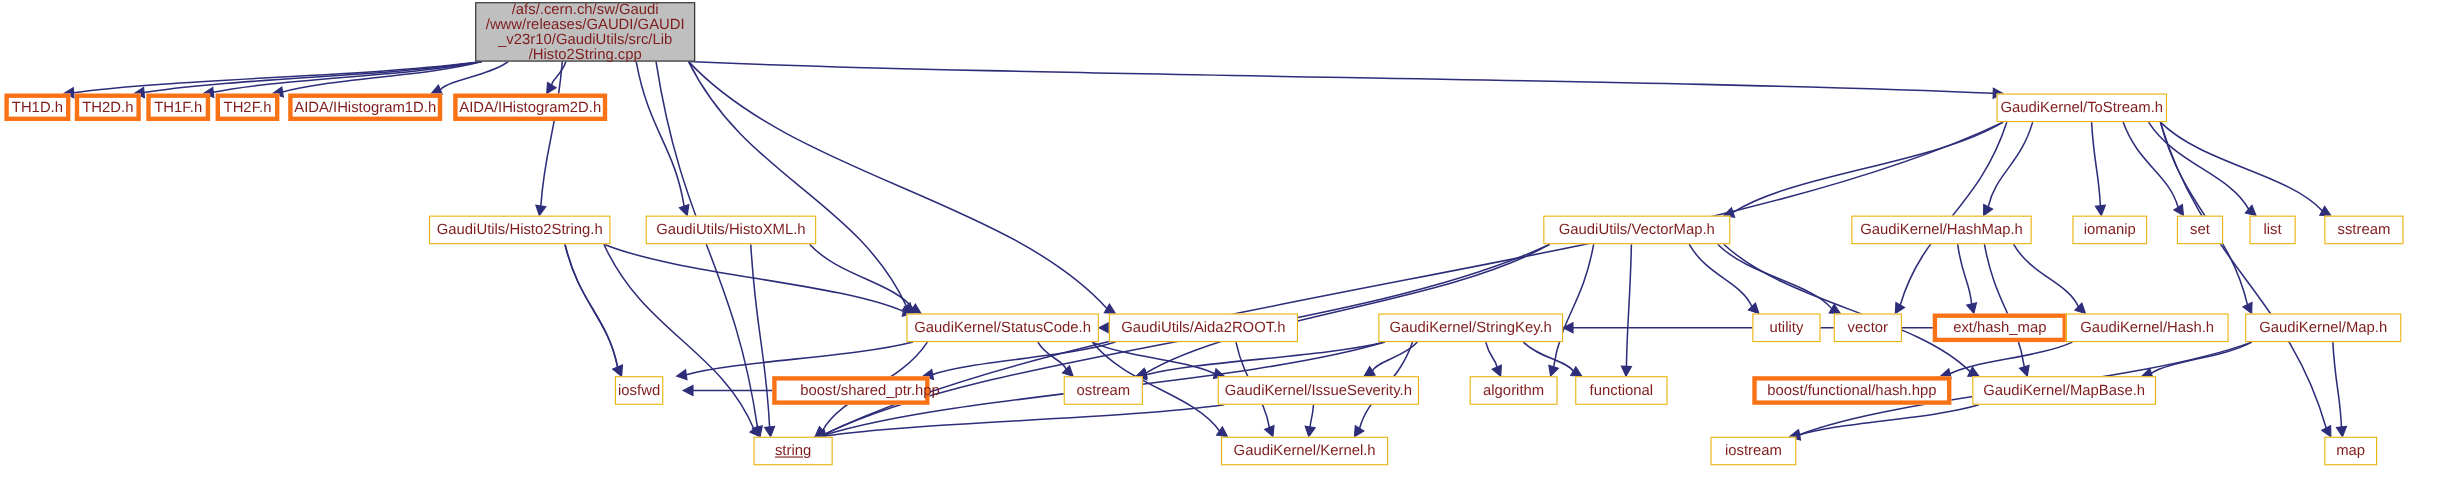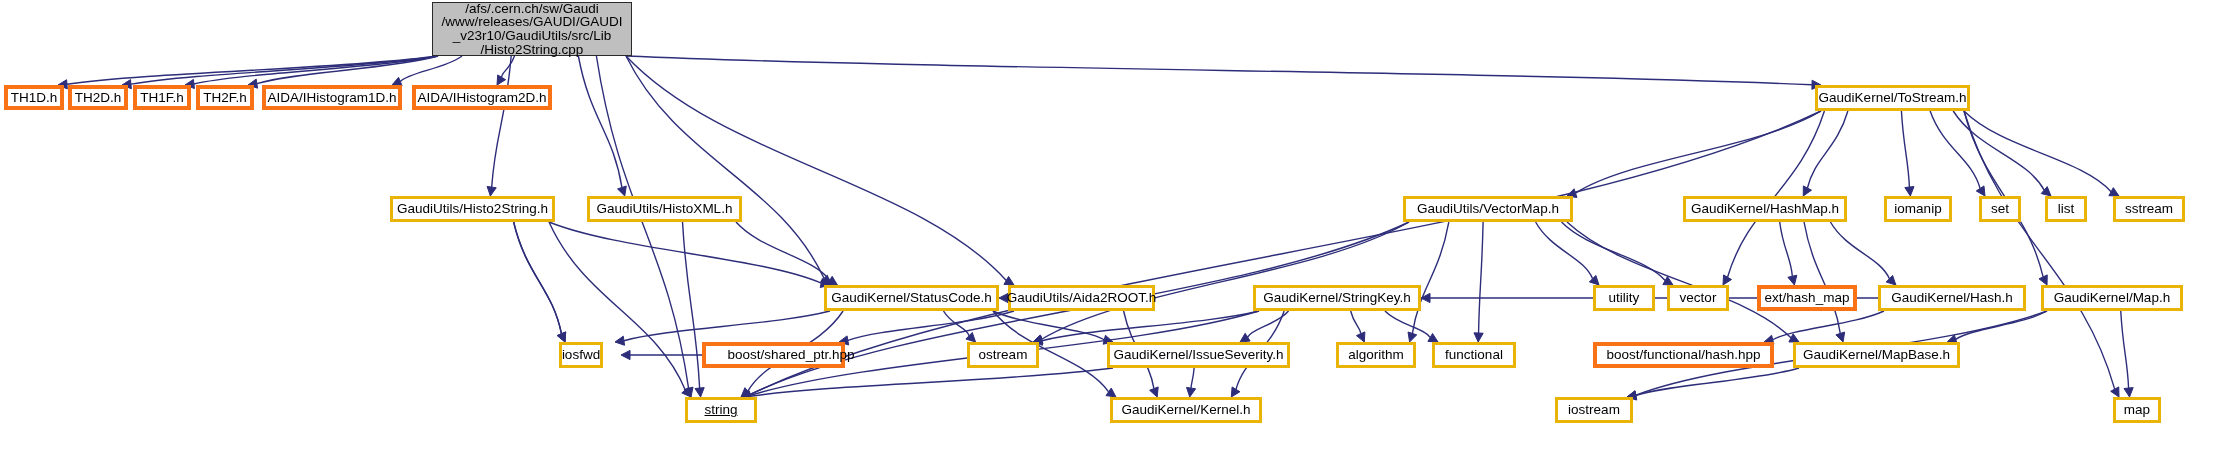--- a/index.html
+++ b/index.html
@@ -1,23 +1,23 @@
 <!DOCTYPE html>
 <html><head>
 <meta charset="utf-8">
 <title>Histo2String.cpp include dependency graph</title>
 <style>
   html,body{margin:0;padding:0;background:#ffffff;}
   #canvas{position:relative;width:2225px;height:456px;background:#ffffff;
           font-family:"Liberation Sans","DejaVu Sans",sans-serif;overflow:hidden;}
   .node{position:absolute;box-sizing:border-box;display:flex;align-items:center;
         justify-content:center;text-align:center;background:#ffffff;
-        border:1px solid #c0c0c0;color:#000000;font-size:13.5px;line-height:1.15;
+        border:1px solid #c0c0c0;color:#7f1d1d;font-size:13.5px;line-height:1.15;
         white-space:nowrap;padding:0 6px;}
-  .node.strong{border:3px solid #eab308;}
+  .node.strong{border:1px solid #eab308;}
   .node.faint{border:4px solid #f97316;}
   .node.root{background:#bfbfbf;border:1px solid #2a2a2a;font-size:13.5px;
              line-height:13.6px;white-space:pre;padding:3px 6px;
              justify-content:center;text-align:center;}
   svg.edges{position:absolute;left:0;top:0;width:2225px;height:456px;
             pointer-events:none;}
   svg.edges path{fill:none;stroke:#2d2d7a;stroke-width:1.4px;}
   svg.edges polygon{fill:#2d2d7a;stroke:#2d2d7a;stroke-width:1px;}
 </style>
 </head>
@@ -162,25 +162,25 @@
       <div class="node strong" style="left: 1815px; top: 85px; width: 155px; height: 26px;">GaudiKernel/ToStream.h</div>
       <div class="node strong" style="left: 390px; top: 196px; width: 165px; height: 26px;">GaudiUtils/Histo2String.h</div>
       <div class="node strong" style="left: 587px; top: 196px; width: 155px; height: 26px;">GaudiUtils/HistoXML.h</div>
       <div class="node strong" style="left: 1403px; top: 196px; width: 170px; height: 26px;">GaudiUtils/VectorMap.h</div>
       <div class="node strong" style="left: 1683px; top: 196px; width: 164px; height: 26px;">GaudiKernel/HashMap.h</div>
       <div class="node strong" style="left: 1884px; top: 196px; width: 68px; height: 26px;">iomanip</div>
       <div class="node strong" style="left: 1979px; top: 196px; width: 42px; height: 26px;">set</div>
       <div class="node strong" style="left: 2045px; top: 196px; width: 42px; height: 26px;">list</div>
       <div class="node strong" style="left: 2113px; top: 196px; width: 72px; height: 26px;">sstream</div>
       <div class="node strong" style="left: 824px; top: 285px; width: 175px; height: 26px;">GaudiKernel/StatusCode.h</div>
-      <div class="node strong" style="left: 1008px; top: 285px; width: 147px; height: 26px;">GaudiUtils/Aida2ROOT.h</div>
+      <div class="node strong" style="left: 1008px; top: 285px; width: 172px; height: 26px;">GaudiUtils/Aida2ROOT.h</div>
       <div class="node strong" style="left: 1253px; top: 285px; width: 168px; height: 26px;">GaudiKernel/StringKey.h</div>
       <div class="node strong" style="left: 1593px; top: 285px; width: 62px; height: 26px;">utility</div>
       <div class="node strong" style="left: 1667px; top: 285px; width: 62px; height: 26px;">vector</div>
-      <div class="node faint" style="left: 1757px; top: 285px; width: 100px; height: 26px;">ext/hash_map</div>
+      <div class="node faint" style="left: 1757px; top: 285px; width: 122px; height: 26px;">ext/hash_map</div>
       <div class="node strong" style="left: 1878px; top: 285px; width: 148px; height: 26px;">GaudiKernel/Hash.h</div>
       <div class="node strong" style="left: 2041px; top: 285px; width: 142px; height: 26px;">GaudiKernel/Map.h</div>
       <div class="node strong" style="left: 559px; top: 342px; width: 44px; height: 26px;">iosfwd</div>
       <div class="node faint" style="left: 702px; top: 342px; width: 143px; height: 26px; padding-left: 41px;">boost/shared_ptr.hpp</div>
       <div class="node strong" style="left: 967px; top: 342px; width: 72px; height: 26px;">ostream</div>
       <div class="node strong" style="left: 1107px; top: 342px; width: 183px; height: 26px;">GaudiKernel/IssueSeverity.h</div>
       <div class="node strong" style="left: 1336px; top: 342px; width: 80px; height: 26px;">algorithm</div>
       <div class="node strong" style="left: 1432px; top: 342px; width: 84px; height: 26px;">functional</div>
       <div class="node faint" style="left: 1593px; top: 342px; width: 181px; height: 26px;">boost/functional/hash.hpp</div>
       <div class="node strong" style="left: 1793px; top: 342px; width: 167px; height: 26px;">GaudiKernel/MapBase.h</div>

